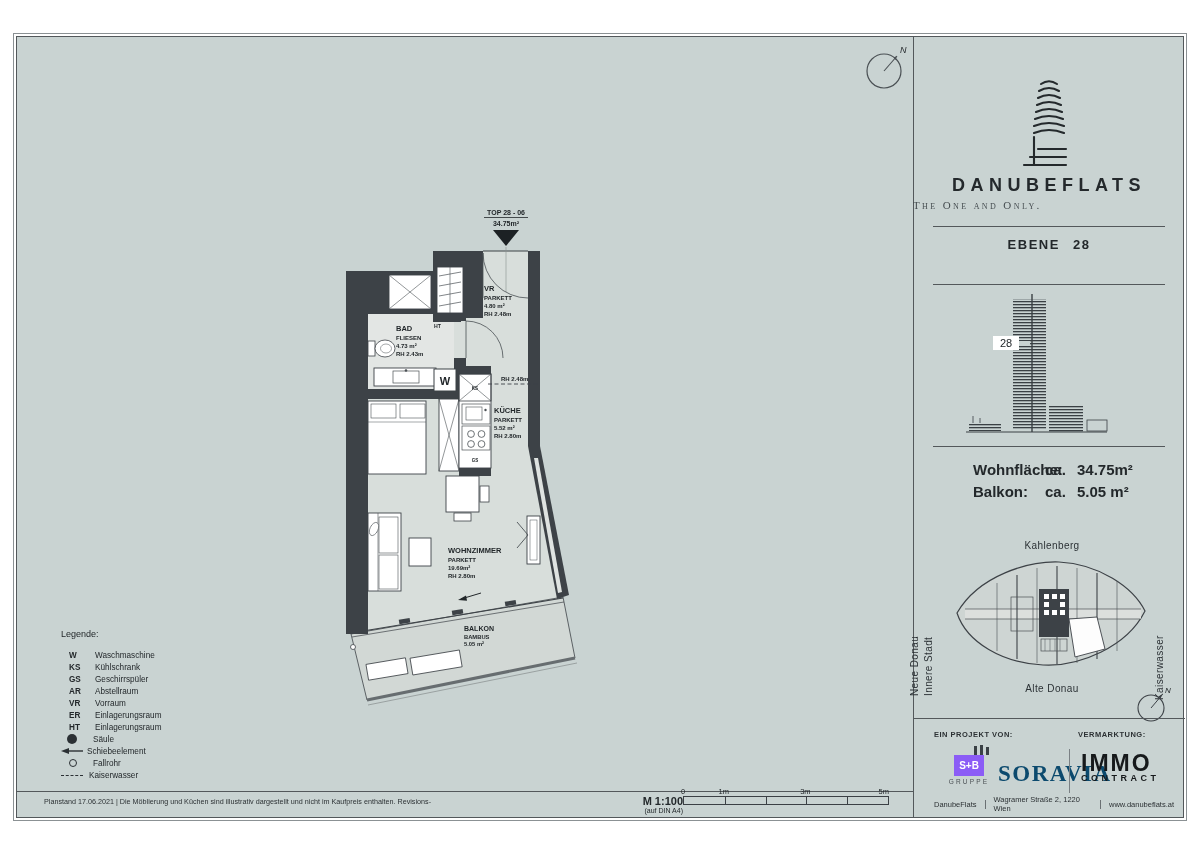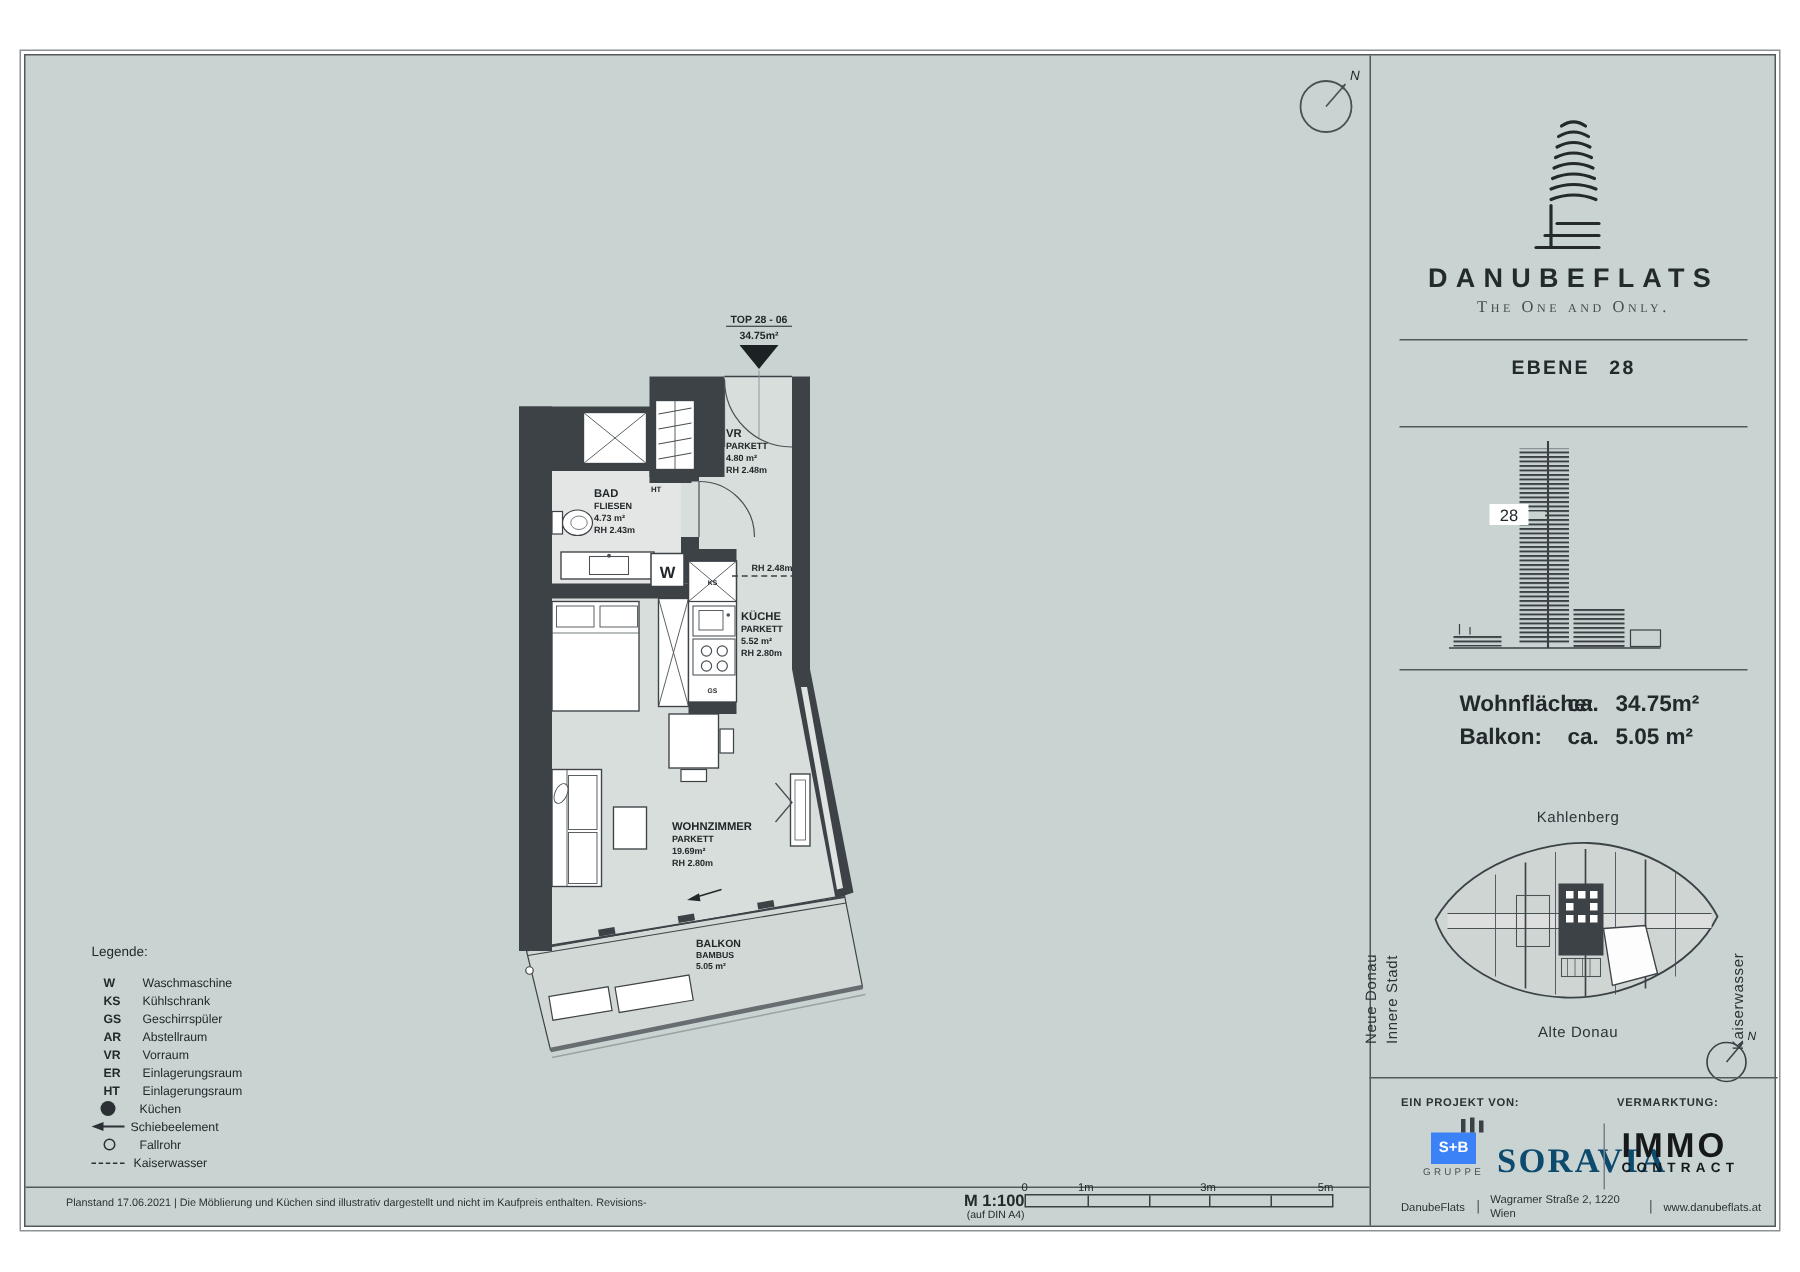--- a/index.html
+++ b/index.html
@@ -3,30 +3,30 @@
 <meta charset="utf-8">
 <style>
   html,body{margin:0;padding:0;background:#fff;}
   .page{position:relative;width:1200px;height:848px;background:#ffffff;font-family:"Liberation Sans",sans-serif;overflow:hidden;}
   .sheet{position:absolute;left:16px;top:36px;right:16px;bottom:30px;background:#c9d3d2;border:1px solid #53585b;outline:1px solid #8b9194;outline-offset:2px;}
   .abs{position:absolute;}
   .hline{position:absolute;height:1px;background:#53585b;}
   .vline{position:absolute;width:1px;background:#53585b;}
   
   .brand-name{width:272px;text-align:center;font-size:18px;letter-spacing:5.5px;font-weight:600;color:#24292c;}
-  .brand-tag{width:272px;text-align:center;font-family:"Liberation Serif",serif;font-variant:small-caps;font-size:11px;letter-spacing:2.4px;color:#454c50;}
+  .brand-tag{width:272px;font-family:"Liberation Serif",serif;font-variant:small-caps;font-size:11px;letter-spacing:2.4px;color:#454c50;}
   .unit-line{width:272px;text-align:center;font-size:13px;font-weight:700;letter-spacing:1.5px;color:#23282b;display:flex;justify-content:center;gap:13px;}
   .area-row{display:grid;grid-template-columns:72px 32px auto;font-size:15px;font-weight:600;color:#23282b;margin-bottom:5px;}
   .map-label{font-size:10px;color:#2c3236;letter-spacing:.4px;}
   .v-label{position:absolute;transform:rotate(-90deg);transform-origin:left bottom;font-size:10px;color:#2c3236;letter-spacing:.4px;white-space:nowrap;}
   .partner-label{font-size:7.5px;font-weight:700;letter-spacing:.5px;color:#2c3134;}
   .soravia{font-family:"Liberation Serif",serif;font-size:23px;font-weight:600;letter-spacing:1.5px;color:#0c4a6e;}
   .immo1{font-size:23px;font-weight:800;letter-spacing:2px;color:#16191b;line-height:20px;}
   .immo2{font-size:9px;font-weight:600;letter-spacing:3.5px;color:#16191b;}
-  .sb-box{width:30px;height:21px;background:#3b82f6;color:#fff;font-size:10px;font-weight:700;display:flex;align-items:center;justify-content:center;}
+  .sb-box{width:30px;height:21px;background:#8b5cf6;color:#fff;font-size:10px;font-weight:700;display:flex;align-items:center;justify-content:center;}
   .sb-bars{display:flex;gap:2.5px;justify-content:flex-end;padding-right:3px;height:10px;align-items:flex-end;}
   .sb-bar{width:3.5px;background:#3a4045;}
   .sb-sub{font-size:6.5px;letter-spacing:2.2px;color:#4a5054;margin-top:2px;}
   .addr{font-size:7.5px;color:#2c3134;display:flex;align-items:center;gap:8px;}
   .addr .sep{width:1px;height:9px;background:#6a7073;}
   
   .legend-title{font-size:9px;color:#23282b;}
   .legend-row{display:flex;align-items:center;height:12px;font-size:8.2px;color:#23282b;}
   .legend-abbr{width:26px;font-weight:700;}
   .legend-sym{width:26px;display:flex;align-items:center;}
@@ -214,21 +214,21 @@
           <span>Einlagerungsraum</span>
         </div>
       <div class="legend-row">
           <span class="legend-abbr" style="padding-left:8px;">HT</span>
           <span>Einlagerungsraum</span>
         </div>
       <div class="legend-row">
           <span class="legend-sym" style="padding-left:6px;">
             <span class="dot"></span>
           </span>
-          <span>Küchen</span>
+          <span>Säule</span>
         </div>
       <div class="legend-row">
           <span class="legend-sym">
             <svg width="24" height="8" viewBox="0 0 24 8">
               <line x1="5" y1="4" x2="22" y2="4" stroke="#2b3034" stroke-width="1.4"></line>
               <polygon points="0,4 8,1 8,7" fill="#2b3034"></polygon>
             </svg>
           </span>
           <span>Schiebeelement</span>
         </div>

